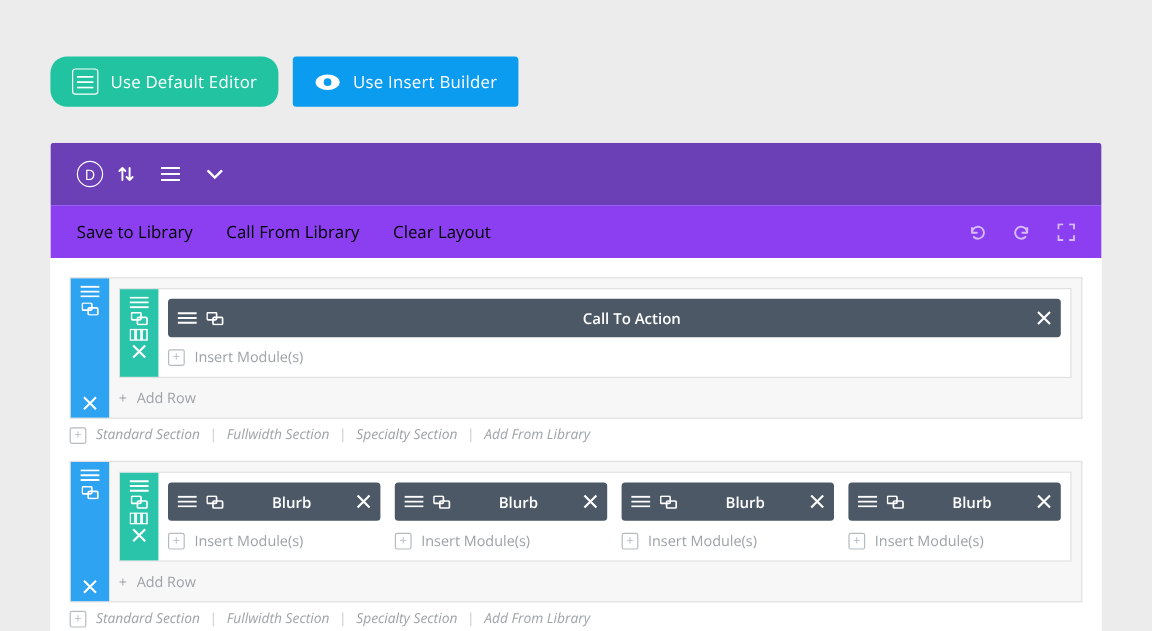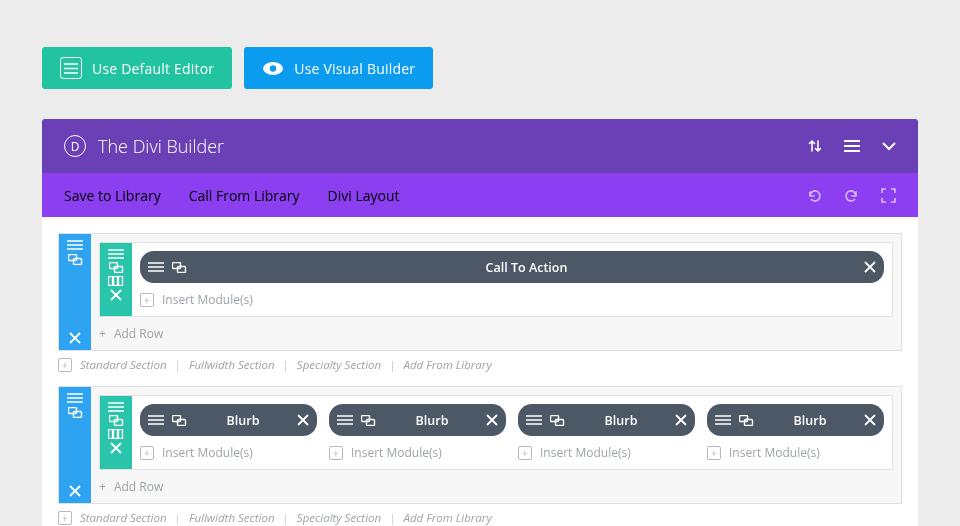--- a/index.html
+++ b/index.html
@@ -1,21 +1,21 @@
 <!DOCTYPE html>
 <html><head>
 <meta charset="utf-8">
 <style>
 * { margin:0; padding:0; box-sizing:border-box; font-family:"Open Sans","Helvetica Neue",Arial,sans-serif; }
 body { background:#ececec; width:960px; height:526px; overflow:hidden; }
 .canvas { padding:47px 42px 0 42px; }
 
 .top-buttons { display:flex; gap:12px; margin-bottom:30px; }
 .ed-btn { display:flex; align-items:center; gap:10px; height:42px; padding:0 18px; color:#fff; font-size:14px; font-weight:500; border-radius:3px; cursor:pointer; letter-spacing:.2px; }
-.ed-btn.green { background:#21c3a0; }
+.ed-btn.green { background:#21c3a0;border-radius:14px; }
 .ed-btn.blue  { background:#0b9cf0; }
 .ed-btn .icbox { display:flex; align-items:center; justify-content:center; width:22px; height:22px; border:1.6px solid #fff; border-radius:3px; }
 
 .builder { background:#fff; border-radius:3px; overflow:hidden; }
 
 .hdr { background:#6b3fb5; padding:15px 22px; display:flex; align-items:center; color:#fff; }
 .hdr .logo { width:22px; height:22px; border:1.6px solid #fff; border-radius:50%; display:flex; align-items:center; justify-content:center; font-size:12px; margin-right:12px; }
 .hdr .title { font-size:18px; font-weight:300; flex:1; }
 .hdr .tools { display:flex; gap:22px; align-items:center; }
 .hdr .tools span { cursor:pointer; }
@@ -35,21 +35,21 @@
 .section .sec-body { flex:1; padding:8px; }
 
 .row { border:1px solid #e0e0e0; background:#fff; display:flex; }
 .row .row-tools { width:32px; background:#29c4a9; display:flex; flex-direction:column; align-items:center; padding:6px 0; gap:3px; color:#fff; }
 .row .row-tools svg { cursor:pointer; }
 .row .row-body { flex:1; padding:8px; }
 
 .cols { display:flex; gap:12px; }
 .col { flex:1; display:flex; flex-direction:column; }
 
-.module { background:#4c5866; border-radius:14px; height:32px; display:flex; align-items:center; padding:0 8px; color:#fff; font-size:12.5px; margin-bottom:8px; }
+.module { background:#4c5866; border-radius:3px; height:32px; display:flex; align-items:center; padding:0 8px; color:#fff; font-size:12.5px; margin-bottom:8px; }
 .module .mleft { display:flex; gap:8px; align-items:center; padding-right:10px; }
 .module .mlabel { flex:1; text-align:center; font-weight:600; }
 .module .mclose { padding-left:8px; cursor:pointer; }
 
 .addline { display:flex; align-items:center; gap:8px; color:#9da3a8; font-size:12px; cursor:pointer; }
 .addline .plus { width:14px;height:14px;border:1.3px solid #b5bbbf; display:flex;align-items:center;justify-content:center;font-size:11px;line-height:11px;border-radius:2px;color:#b5bbbf; }
 
 .addrow { display:flex; align-items:center; gap:8px; margin-top:8px; color:#9da3a8; font-size:12px; padding-left:0; cursor:pointer; }
 
 .seclinks { display:flex; gap:8px; margin:-6px 0 14px 0; color:#9da3a8; font-size:11.5px; align-items:center; padding-left:0; }
@@ -73,31 +73,30 @@
       </span>
       <span>Use Default Editor</span>
     </div>
     <div class="ed-btn blue">
       <span style="display:flex;align-items:center">
         <svg class="ic" width="22" height="15" viewBox="0 0 22 15" fill="none">
             <ellipse cx="11" cy="7.5" rx="10" ry="6.5" fill="#fff"></ellipse>
             <circle cx="11" cy="7.5" r="3.2" fill="#0b9cf0"></circle>
           </svg>
       </span>
-      <span>Use Visual Builder</span>
+      <span>Use Insert Builder</span>
     </div>
   </div>
 
   <div class="builder">
 
     <div class="hdr">
       <span class="logo">
           <span>D</span>
         </span>
-      <span class="title">The Divi Builder</span>
       <div class="tools">
         <span>
             <svg class="ic" width="14" height="14" viewBox="0 0 14 14">
               <path d="M4 12V2M4 2L1.5 4.5M4 2l2.5 2.5M10 2v10M10 12l2.5-2.5M10 12L7.5 9.5" stroke="#fff" stroke-width="1.6" fill="none" stroke-linecap="round"></path>
             </svg>
           </span>
         <span>
             <svg class="ic" width="16" height="12" viewBox="0 0 16 12">
               <path d="M0 1h16M0 6h16M0 11h16" stroke="#fff" stroke-width="1.8"></path>
             </svg>
@@ -107,21 +106,21 @@
               <path d="M1 1l6 6 6-6" stroke="#fff" stroke-width="2" fill="none"></path>
             </svg>
           </span>
       </div>
     </div>
 
     <div class="bar">
       <div class="left">
         <span>Save to Library</span>
         <span>Call From Library</span>
-        <span>Divi Layout</span>
+        <span>Clear Layout</span>
       </div>
       <div class="right">
         <span>
             <svg class="ic" width="15" height="15" viewBox="0 0 15 15">
               <path d="M3 8a5 5 0 1 1 1.5 3.5M3 8V4M3 8h4" stroke="#fff" stroke-width="1.6" fill="none" stroke-linecap="round"></path>
             </svg>
           </span>
         <span>
             <svg class="ic" width="15" height="15" viewBox="0 0 15 15">
               <path d="M12 8a5 5 0 1 0-1.5 3.5M12 8V4M12 8H8" stroke="#fff" stroke-width="1.6" fill="none" stroke-linecap="round"></path>

